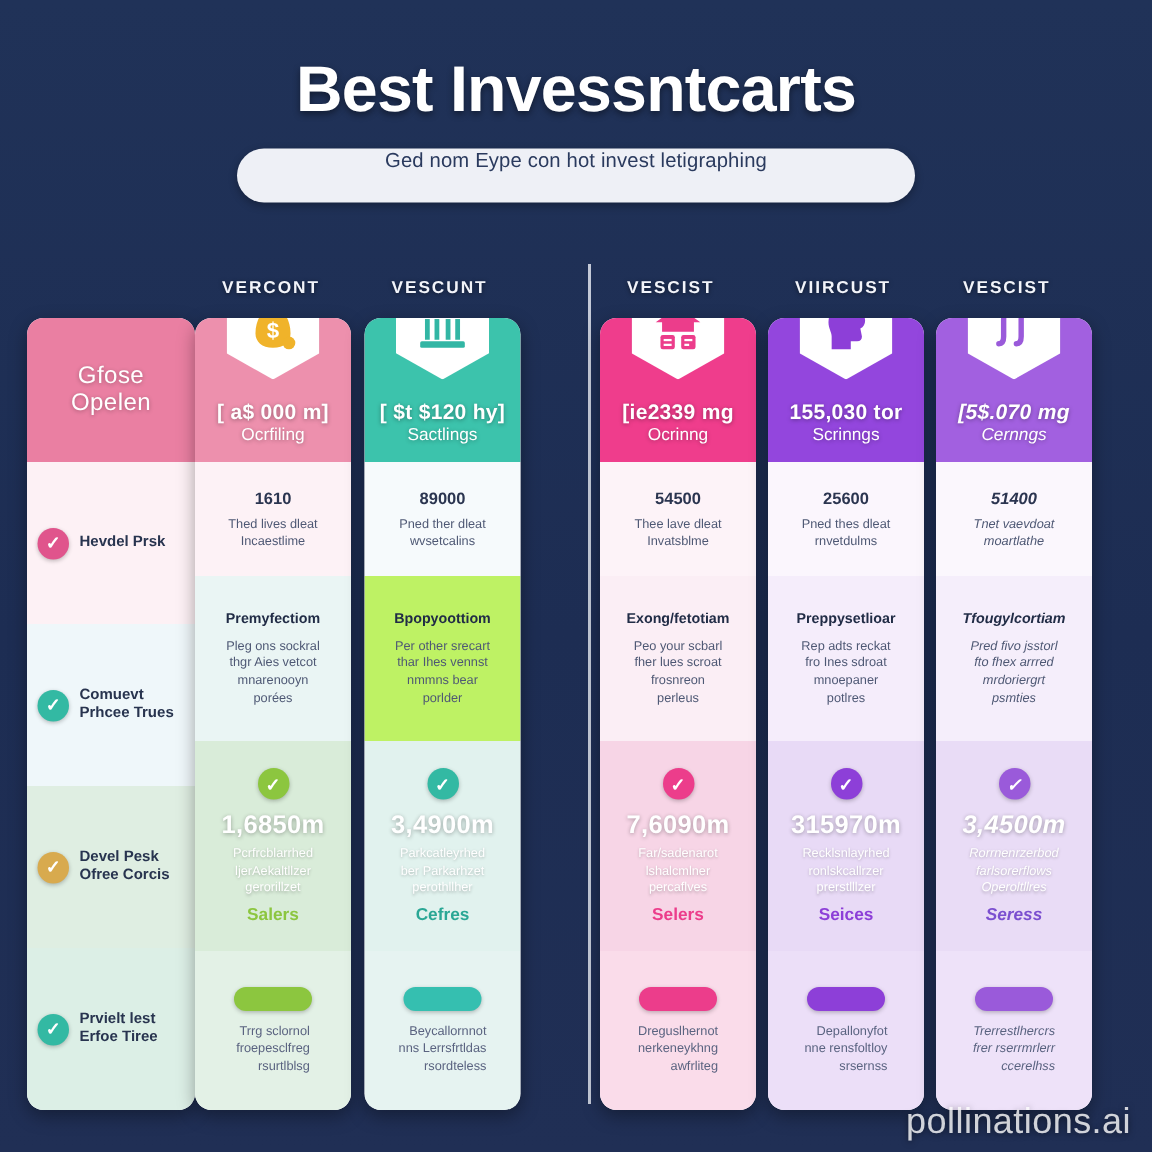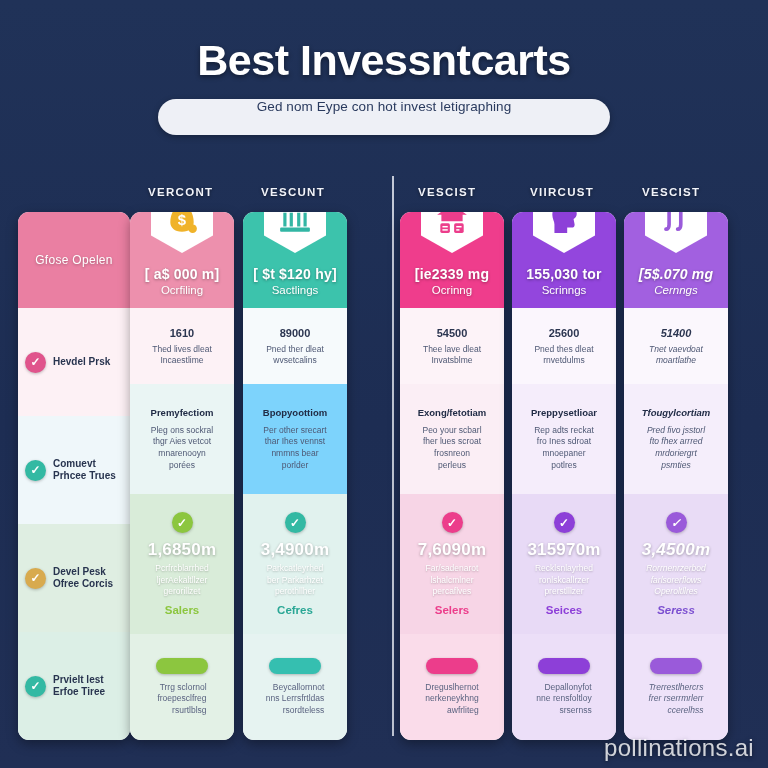--- a/index.html
+++ b/index.html
@@ -94,21 +94,21 @@
 
   
   .card.label-col { left: 0; width: 112px; }
 
   .lbl-head {
     height: 96px;
     display: flex;
     align-items: center;
     justify-content: center;
     color: #ffffff;
-    font-size: 12px;
+    font-size: 16px;
     letter-spacing: .3px;
     text-shadow: 0 1px 3px rgba(0,0,0,.3);
     padding: 0 6px;
     text-align: center;
   }
   .lbl-row {
     flex: 1;
     display: flex;
     align-items: center;
     gap: 7px;
@@ -324,21 +324,21 @@
       <div class="price-amt">[ $t $120 hy]</div>
       <div class="price-sub">Sactlings</div>
     </div>
     <div class="band-a" style="background:#f6fafc">
       <div class="num">89000</div>
       <div class="desc">
             <div>Pned ther dleat</div>
             <div>wvsetcalins</div>
           </div>
     </div>
-    <div class="band-b" style="background:#7dd3fc">
+    <div class="band-b" style="background:#bef264">
       <div class="hdr">Bpopyoottiom</div>
       <div class="desc">
             <div>Per other srecart</div>
             <div>thar Ihes vennst</div>
             <div>nmmns bear</div>
             <div>porlder</div>
           </div>
     </div>
     <div class="band-c" style="background:#e1f2ee">
       <span class="check" style="background:#33b9a3">✓</span>

